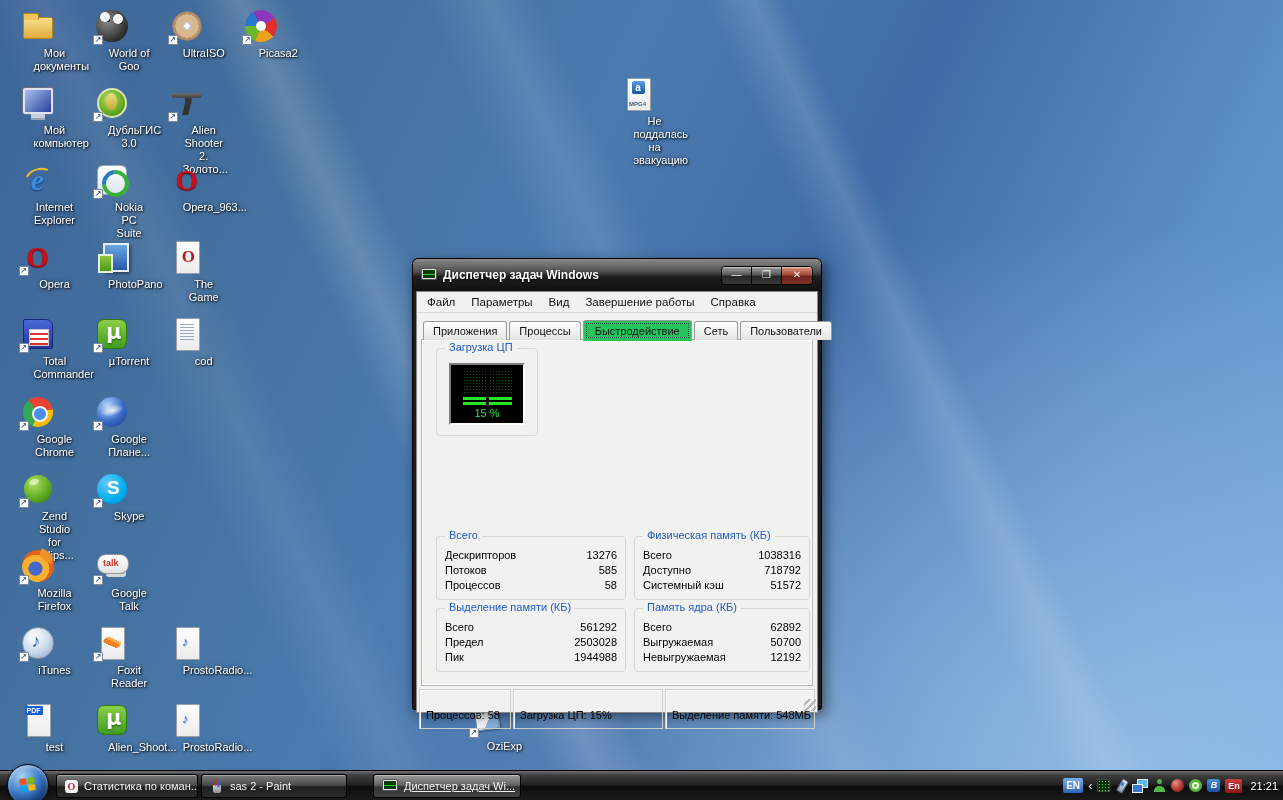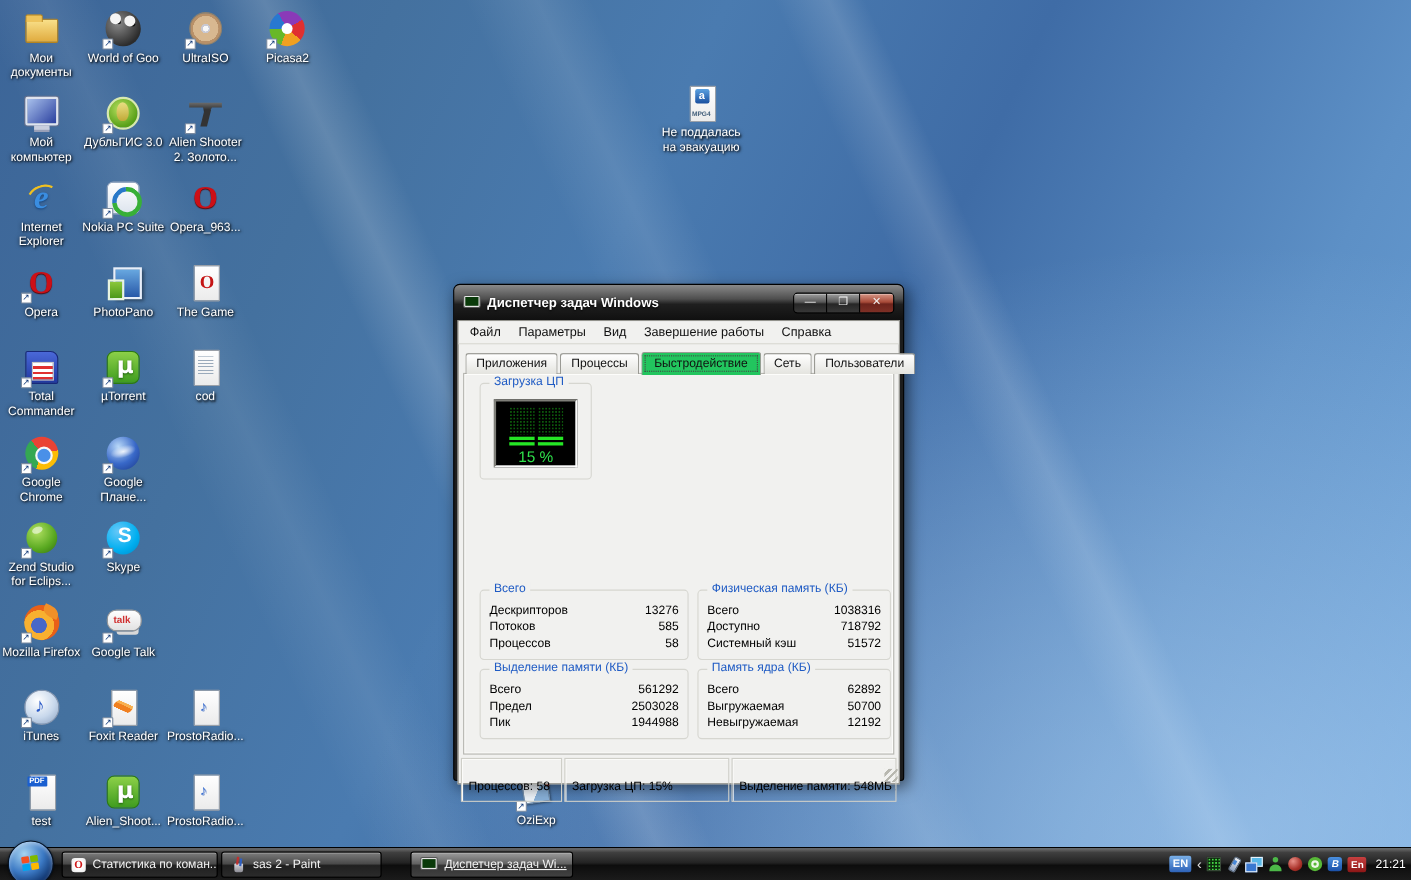--- a/index.html
+++ b/index.html
@@ -13,21 +13,21 @@
       linear-gradient(245deg, transparent 30%, rgba(255,255,255,.14) 32%, transparent 35%),
       linear-gradient(245deg, transparent 45%, rgba(255,255,255,.10) 48%, transparent 52%),
       linear-gradient(245deg, transparent 60%, rgba(255,255,255,.16) 63%, transparent 66%),
       linear-gradient(245deg, transparent 72%, rgba(255,255,255,.08) 75%, transparent 79%),
       linear-gradient(115deg, #3c6598 0%, #44719f 22%, #4a7bb0 40%, #3f6ca6 58%, #5d90c6 80%, #6ba2d8 100%);
   }
 
   
   .dicon { position:absolute; width:75px; display:flex; flex-direction:column; align-items:center; gap:3px; z-index:1; }
   .dlabel { color:#fff; font-size:11px; line-height:13px; text-align:center; max-width:76px;
-            text-shadow:1px 1px 2px rgba(0,0,0,.95), 0 0 4px rgba(0,0,0,.6); }
+            text-shadow:1px 1px 2px rgba(0,0,0,.95), 0 0 4px rgba(0,0,0,.6);padding-left:34px; }
   .art { width:36px; height:36px; position:relative; }
   .sc { position:absolute; left:-1px; bottom:-1px; width:10px; height:10px; background:#fff; border:1px solid #7a8aa0;
         border-radius:1px; font-size:8px; line-height:8px; color:#123a7a; text-align:center; }
   .badge { position:absolute; left:8px; bottom:5px; width:20px; text-align:center; font-size:6px; font-weight:bold; color:#44607c; }
 
   .k-folder::before { content:""; position:absolute; left:3px; top:9px; right:3px; bottom:5px;
     background:linear-gradient(#f9e08a,#e0ab3e); border:1px solid #b5841f; border-radius:2px; }
   .k-folder::after { content:""; position:absolute; left:3px; top:5px; width:14px; height:6px;
     background:#eec45c; border:1px solid #b5841f; border-bottom:none; border-radius:2px 2px 0 0; }
 
@@ -179,21 +179,21 @@
   .srow { display:flex; justify-content:space-between; font-size:11px; line-height:15px; padding:0 8px; color:#000; }
   .srows { padding-top:11px; }
 
   .meter { margin:14px auto 0; width:76px; height:62px; background:#000;
         border:2px solid; border-color:#7e7e78 #fcfcfc #fcfcfc #7e7e78; }
   .mcols { display:flex; gap:3px; justify-content:center; padding-top:5px; height:40px; }
   .mcol { width:23px; display:flex; flex-direction:column; }
   .mdots { flex:1; background-color:#000;
         background-image:radial-gradient(#0c5c0c 34%,transparent 36%); background-size:3px 3px; }
   .mbar { height:3px; background:#25e625; margin-top:2px; }
-  .mval { color:#2ee04a; text-align:center; font-size:14px; margin-top:2px; }
+  .mval { color:#2ee04a; text-align:center; font-size:11px; margin-top:2px; }
 
   .gpanel { position:absolute; background-color:#000;
         border:2px solid; border-color:#7e7e78 #fcfcfc #fcfcfc #7e7e78;
         background-image:linear-gradient(to right,#0b6e0b 1px,transparent 1px),
                          linear-gradient(to bottom,#0b6e0b 1px,transparent 1px);
         background-size:12px 12px; }
   .gpanel svg { position:absolute; inset:0; width:100%; height:100%; }
   .gp1 { left:10px; top:16px; width:118px; height:62px; }
   .gp2 { left:136px; top:16px; width:118px; height:62px; }
   .gp3 { left:10px; top:16px; width:244px; height:62px; }

